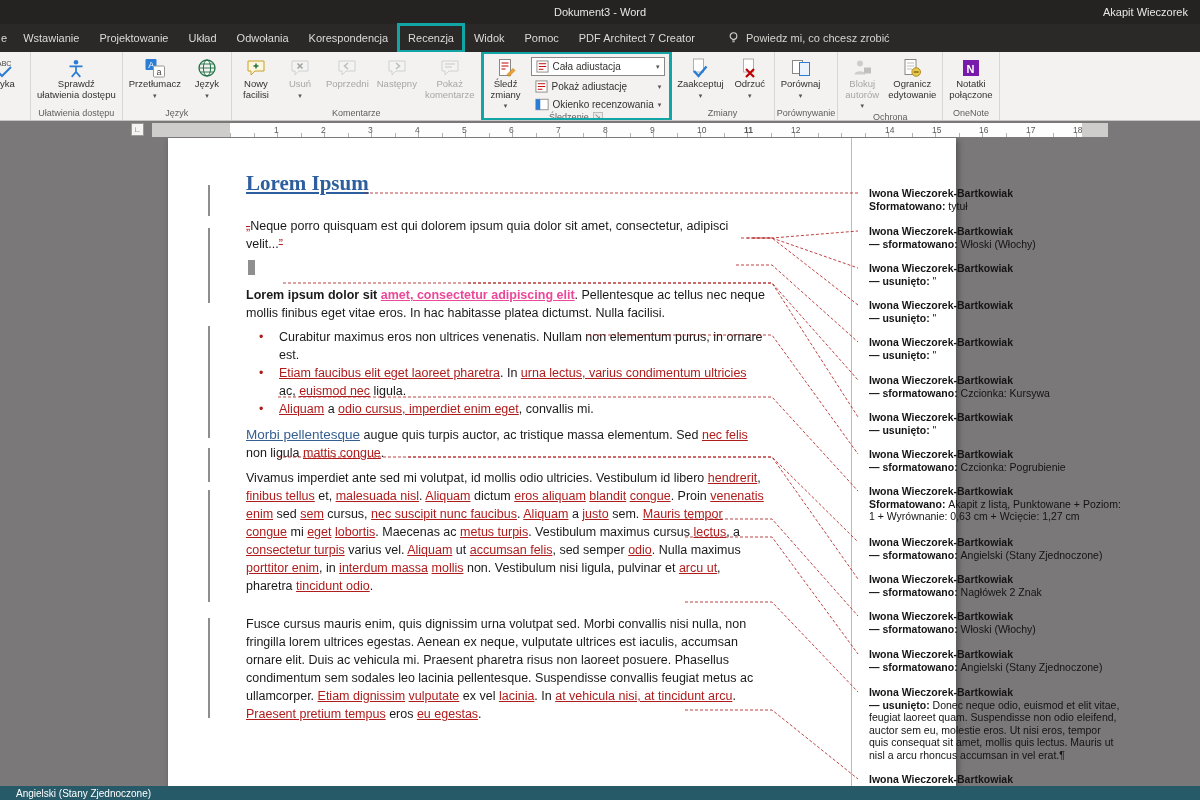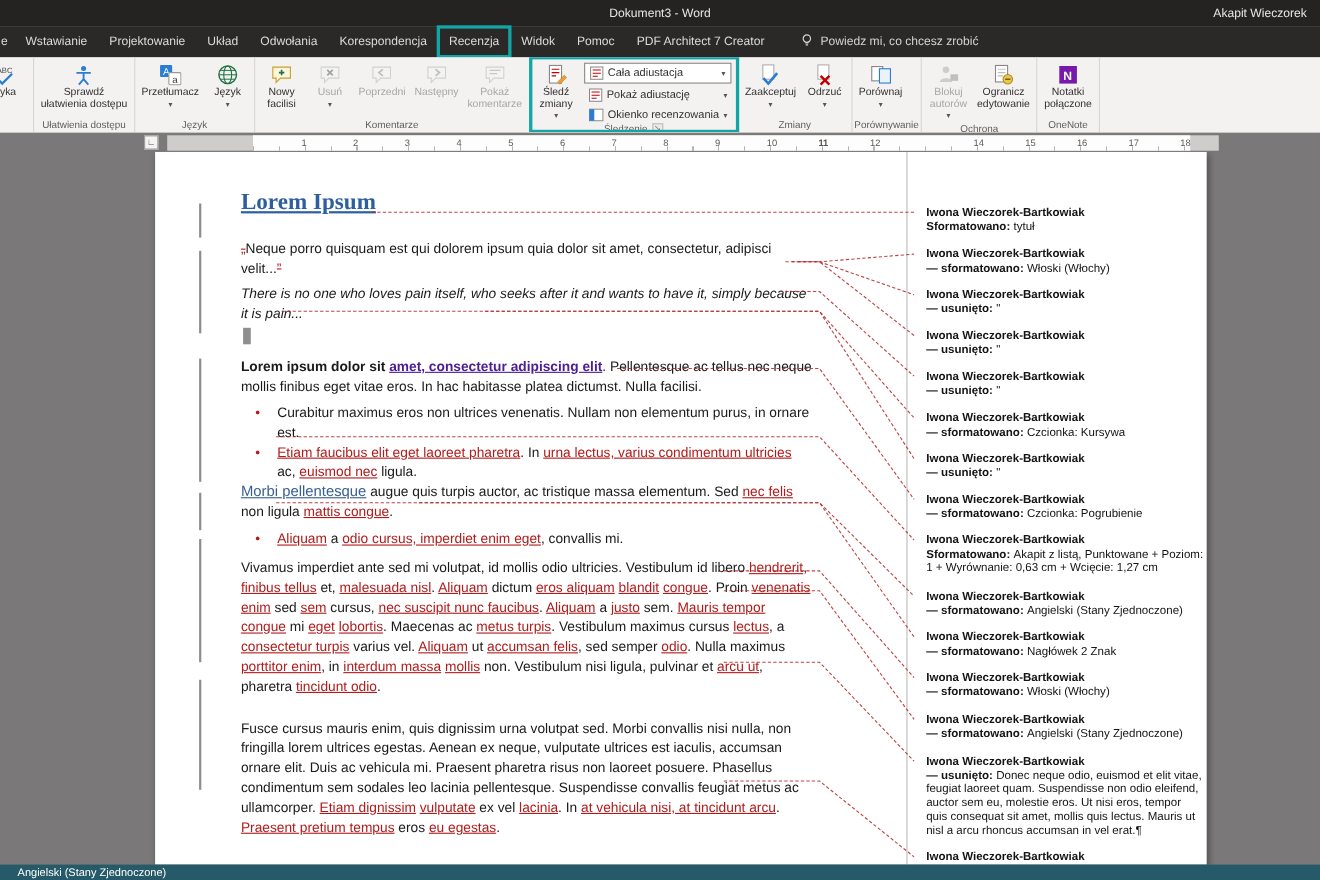--- a/index.html
+++ b/index.html
@@ -42,37 +42,37 @@
   .rulerband{position:absolute;top:121px;left:0;right:0;height:17px;background:#7a7878}
   .tabsel{position:absolute;left:131px;top:2px;width:13px;height:13px;background:#f5f4f3;border:1px solid #999;font-size:8px;color:#555;display:flex;align-items:center;justify-content:center}
   .ruler{position:absolute;left:152px;width:956px;top:2px;height:14px;background:#cfcdcb}
   .ruler .white{position:absolute;left:78px;right:26px;top:0;bottom:0;background:#fdfdfd;
     background-image:repeating-linear-gradient(to right,#b3b1af 0 1px,transparent 1px 23.5px);
     background-size:100% 4px;background-position:0 100%;background-repeat:repeat-x;background-color:#fdfdfd}
   .ruler .num{position:absolute;top:2px;font-size:8.5px;color:#5a5856}
 
   
   .docarea{position:absolute;top:138px;left:0;right:0;bottom:14px;background:#7a7878;overflow:hidden}
-  .page{position:absolute;left:141px;top:0;width:956px;height:662px;background:#fff;box-shadow:2px 2px 6px rgba(0,0,0,.35)}
+  .page{position:absolute;left:168px;top:0;width:788px;height:662px;background:#fff;box-shadow:2px 2px 6px rgba(0,0,0,.35)}
   .sep{position:absolute;left:683px;top:0;bottom:0;border-left:1px solid #bdbbb9}
   .changebar{position:absolute;left:40px;width:1.5px;background:#8f8d8b}
   .content{position:absolute;left:78px;top:36px;width:519px;font-size:12.5px;line-height:18px}
   .para{margin-bottom:6px}
   .para.h1{margin-bottom:22px}
   .para.quote{margin-bottom:5px}
   .para.italic{margin-bottom:2px}
   .para.empty{height:22px;position:relative}
   .para.bullet{padding-left:33px;position:relative;margin-bottom:0}
   .para.bullet::before{content:"•";color:#b01c1c;position:absolute;left:13px;top:0}
   .para.lastbullet{margin-bottom:8px}
   .para.h2line{margin-bottom:7px}
   .para.viv{margin-bottom:20px}
   .h1t{font-family:"Liberation Serif",serif;font-size:21px;font-weight:bold;color:#2d5e9e;text-decoration:underline}
   .bold{font-weight:bold}
-  .bi{font-weight:bold;color:#4c1d95;text-decoration:underline}
+  .bi{font-weight:bold;color:#ec4899;text-decoration:underline}
   .ins{color:#b01c1c;text-decoration:underline}
   .ital{font-style:italic}
   .h2{color:#365f91;font-size:13.5px;text-decoration:underline}
   .delq{color:#b01c1c;text-decoration:line-through}
   .cursorblock{position:absolute;left:2px;top:2px;width:7px;height:15px;background:#8f8f8f;display:inline-block}
 
   
   .balloons{position:absolute;left:693px;top:0;width:263px}
   .balloon{position:absolute;left:8px;width:252px;font-size:10.5px;line-height:12.5px;color:#141414}
   .balloon .author{font-weight:bold}
@@ -434,29 +434,28 @@
       <span class="num" style="left: 921px;">18</span>
     </div>
 </div>
 
 <div class="docarea">
   <div class="page" id="page">
     <div class="sep"></div>
     <div class="content" id="doc-content">
         <div class="para h1"><span class="h1t">Lorem Ipsum</span></div>
         <div class="para quote"><span class="delq">„</span><span>Neque porro quisquam est qui dolorem ipsum quia dolor sit amet, consectetur, adipisci velit...</span><span class="delq">”</span></div>
-        <div class="para italic"><span class="ital">There is no one who loves pain itself, who seeks after it and wants to have it, simply because it is pain...</span></div>
         <div class="para empty">
           <span class="cursorblock"></span>
         </div>
         <div class="para p"><span class="bold">Lorem ipsum dolor sit </span><span class="bi">amet, consectetur adipiscing elit</span><span>. Pellentesque ac tellus nec neque mollis finibus eget vitae eros. In hac habitasse platea dictumst. Nulla facilisi.</span></div>
         <div class="para bullet"><span>Curabitur maximus eros non ultrices venenatis. Nullam non elementum purus, in ornare est.</span></div>
         <div class="para bullet"><span class="ins">Etiam faucibus elit eget laoreet pharetra</span><span>. In </span><span class="ins">urna lectus, varius condimentum ultricies</span><span> ac, </span><span class="ins">euismod nec</span><span> ligula.</span></div>
+        <div class="para bullet lastbullet"><span class="ins">Aliquam</span><span> a </span><span class="ins">odio cursus, imperdiet enim eget</span><span>, convallis mi.</span></div>
         <div class="para h2line"><span class="h2">Morbi pellentesque</span><span> augue quis turpis auctor, ac tristique massa elementum. Sed </span><span class="ins">nec felis</span><span> non ligula </span><span class="ins">mattis congue</span><span>.</span></div>
-        <div class="para bullet lastbullet"><span class="ins">Aliquam</span><span> a </span><span class="ins">odio cursus, imperdiet enim eget</span><span>, convallis mi.</span></div>
         <div class="para viv"><span>Vivamus imperdiet ante sed mi volutpat, id mollis odio ultricies. Vestibulum id libero </span><span class="ins">hendrerit</span><span>, </span><span class="ins">finibus tellus</span><span> et, </span><span class="ins">malesuada nisl</span><span>. </span><span class="ins">Aliquam</span><span> dictum </span><span class="ins">eros aliquam</span><span> </span><span class="ins">blandit</span><span> </span><span class="ins">congue</span><span>. Proin </span><span class="ins">venenatis enim</span><span> sed </span><span class="ins">sem</span><span> cursus, </span><span class="ins">nec suscipit nunc faucibus</span><span>. </span><span class="ins">Aliquam</span><span> a </span><span class="ins">justo</span><span> sem. </span><span class="ins">Mauris tempor congue</span><span> mi </span><span class="ins">eget</span><span> </span><span class="ins">lobortis</span><span>. Maecenas ac </span><span class="ins">metus turpis</span><span>. Vestibulum maximus cursus </span><span class="ins">lectus</span><span>, a </span><span class="ins">consectetur turpis</span><span> varius vel. </span><span class="ins">Aliquam</span><span> ut </span><span class="ins">accumsan felis</span><span>, sed semper </span><span class="ins">odio</span><span>. Nulla maximus </span><span class="ins">porttitor enim</span><span>, in </span><span class="ins">interdum massa</span><span> </span><span class="ins">mollis</span><span> non. Vestibulum nisi ligula, pulvinar et </span><span class="ins">arcu ut</span><span>, pharetra </span><span class="ins">tincidunt odio</span><span>.</span></div>
         <div class="para p"><span>Fusce cursus mauris enim, quis dignissim urna volutpat sed. Morbi convallis nisi nulla, non fringilla lorem ultrices egestas. Aenean ex neque, vulputate ultrices est iaculis, accumsan ornare elit. Duis ac vehicula mi. Praesent pharetra risus non laoreet posuere. Phasellus condimentum sem sodales leo lacinia pellentesque. Suspendisse convallis feugiat metus ac ullamcorper. </span><span class="ins">Etiam dignissim</span><span> </span><span class="ins">vulputate</span><span> ex vel </span><span class="ins">lacinia</span><span>. In </span><span class="ins">at vehicula nisi, at tincidunt arcu</span><span>. </span><span class="ins">Praesent pretium tempus</span><span> eros </span><span class="ins">eu egestas</span><span>.</span></div>
       </div>
     <div class="balloons" id="balloons">
         <div class="balloon" style="top: 49px;">
           <div class="author">Iwona Wieczorek-Bartkowiak</div>
           <div class="btext"><span class="lbl">Sformatowano: </span><span>tytuł</span></div>
         </div>
         <div class="balloon" style="top: 87px;">
           <div class="author">Iwona Wieczorek-Bartkowiak</div>

